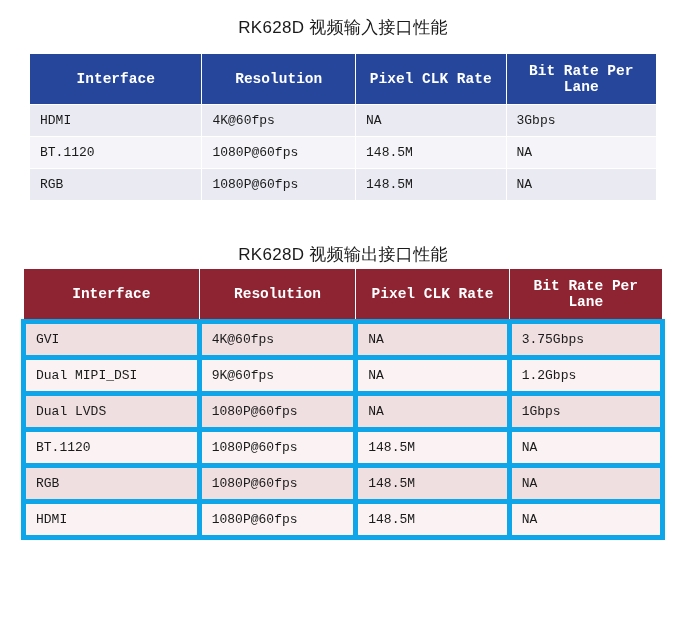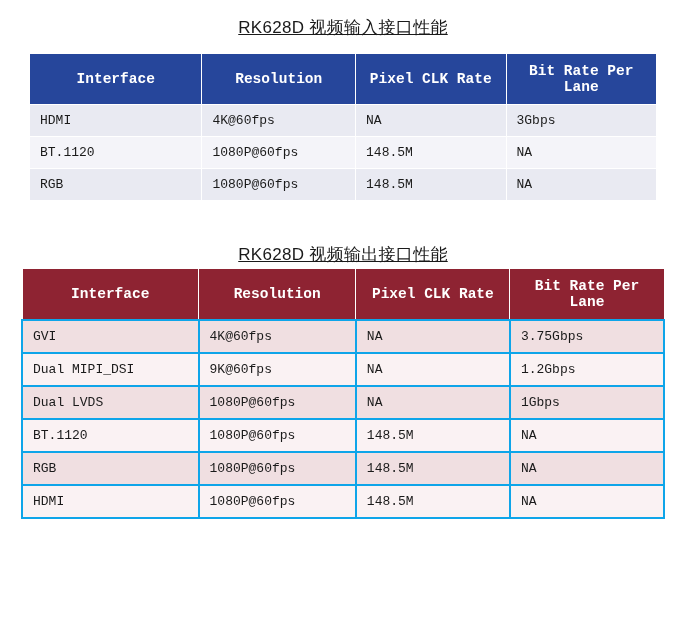--- a/index.html
+++ b/index.html
@@ -21,21 +21,20 @@
     position: relative;
     box-sizing: border-box;
   }
 
   .section-title {
     text-align: center;
     font-size: 17px;
     font-weight: 400;
     color: #1a1a1a;
     letter-spacing: 0.3px;
-    text-decoration: underline;
   }
 
   #title-input {
     margin-top: 16px;
     margin-bottom: 14px;
   }
 
   #title-output {
     margin-top: 42px;
     margin-bottom: 2px;
@@ -89,21 +88,21 @@
     font-size: 14.5px;
     font-weight: bold;
     text-align: center;
     padding: 9px 4px;
     border: 1px solid #ffffff;
   }
   .table-output tbody td {
     font-size: 13px;
     color: #1a1a1a;
     padding: 8px 10px;
-    border: 2px solid #0ea5e9;
+    border: 5px solid #0ea5e9;
     text-align: left;
     white-space: nowrap;
     overflow: hidden;
     text-overflow: ellipsis;
   }
   .table-output tbody tr:nth-child(odd) td {
     background: #f0dfe1;
   }
   .table-output tbody tr:nth-child(even) td {
     background: #faf2f3;

